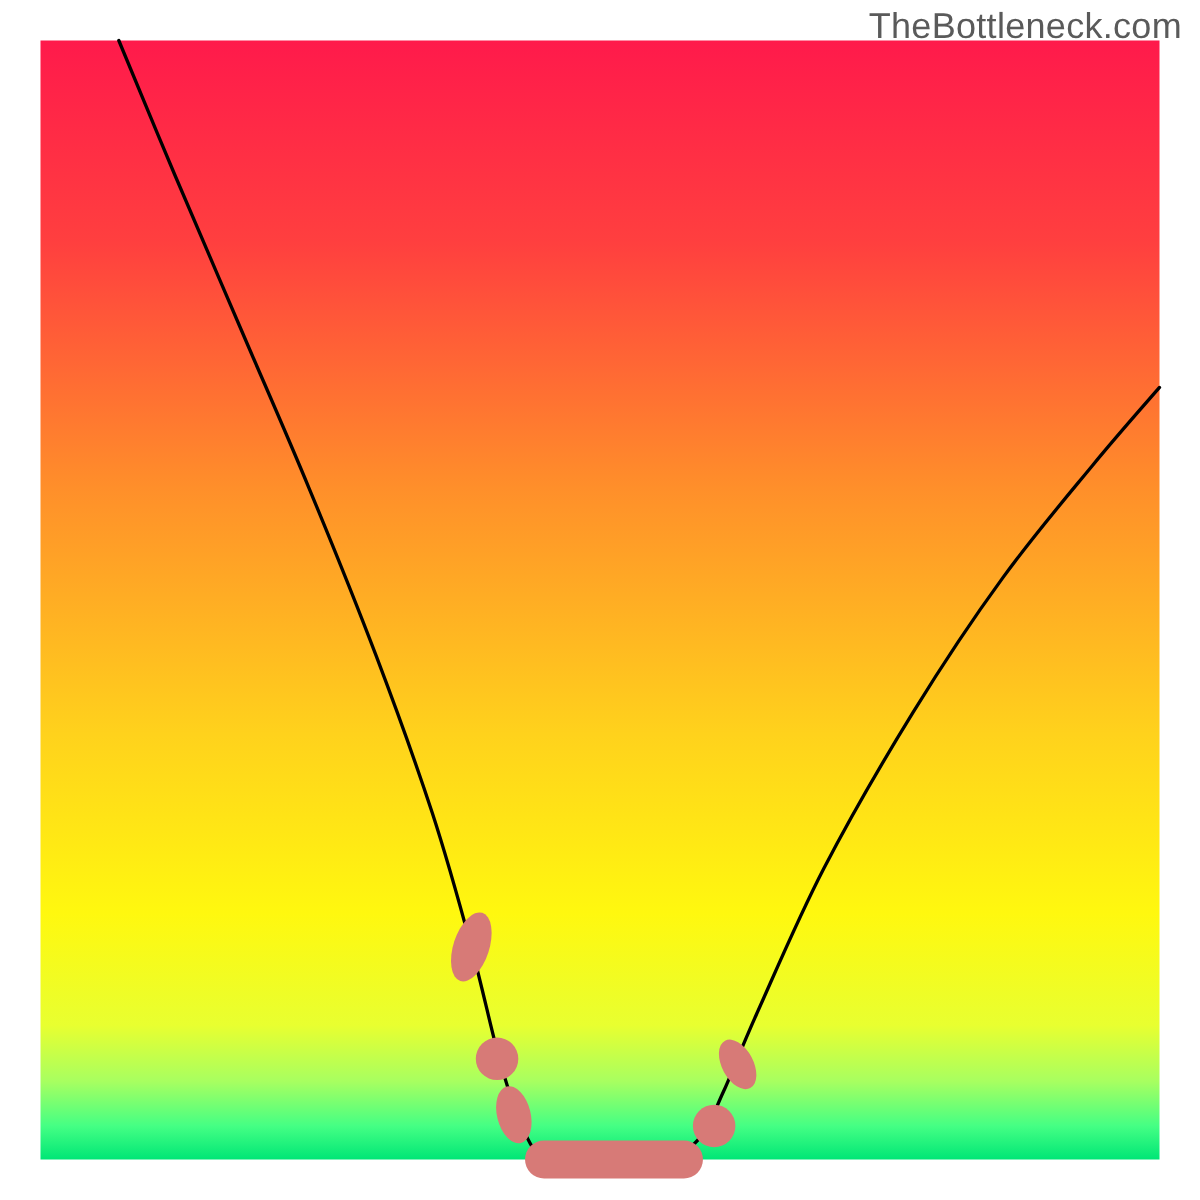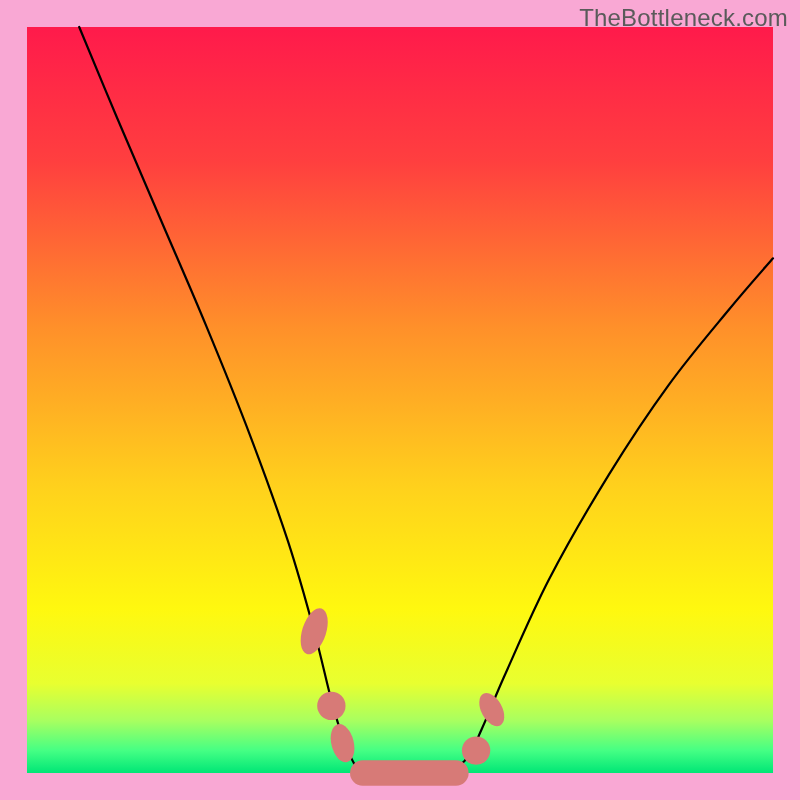--- a/index.html
+++ b/index.html
@@ -10,21 +10,21 @@
     background: #000;
     overflow: hidden;
     font-family: Arial, Helvetica, sans-serif;
   }
   .frame {
     position: absolute;
     left: 0;
     top: 0;
     width: 800px;
     height: 800px;
-    background: #f9a8d4;
+    background: #ffffff;
     text-decoration: underline;
   }
   .plot {
     position: absolute;
     left: 27px;
     top: 27px;
     width: 746px;
     height: 746px;
     
   }

